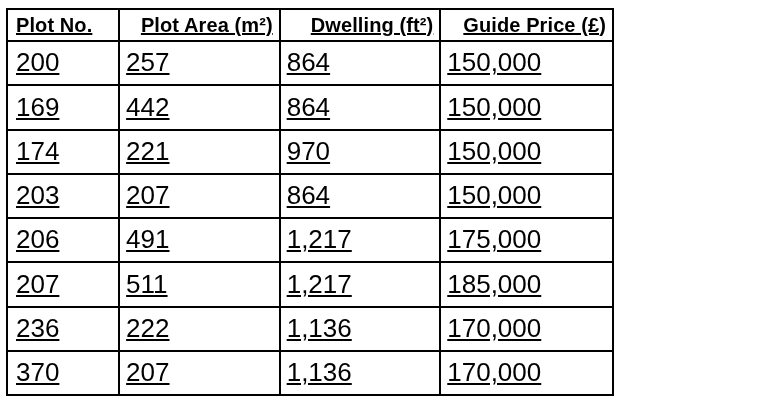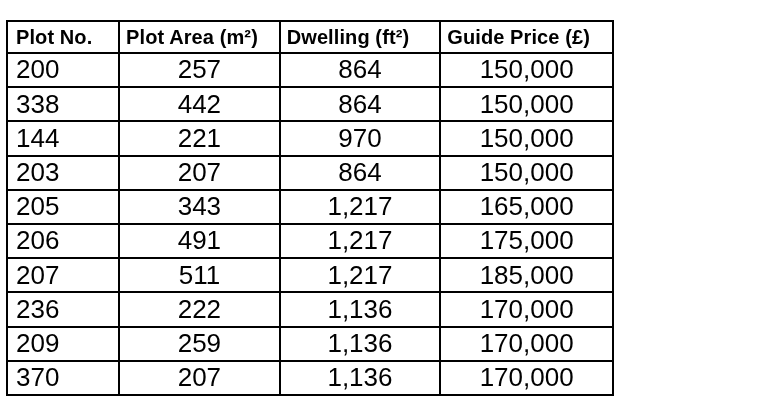--- a/index.html
+++ b/index.html
@@ -11,49 +11,50 @@
     width: 768px;
     height: 402px;
     font-family: "Liberation Sans", sans-serif;
     color: #000000;
     overflow: hidden;
   }
   #plot-table-wrapper {
     width: 620px;
     height: 402px;
     box-sizing: border-box;
-    padding: 20px 6px 6px 6px;
+    padding: 8px 6px 6px 6px;
+    text-decoration: underline;
   }
   table.plot-table {
     width: 100%;
     height: 100%;
     border-collapse: collapse;
     table-layout: fixed;
   }
   table.plot-table th,
   table.plot-table td {
     border: 2px solid #000000;
     padding: 0 6px;
     font-size: 26px;
     line-height: 1.05;
     height: 30px;
   }
   table.plot-table th {
     font-weight: bold;
-    text-align: left;
+    text-align: right;
     font-size: 20px;
     letter-spacing: 0.1px;
   }
   table.plot-table th.col-first,
   table.plot-table td.col-first {
     text-align: left;
     padding-left: 8px;
   }
   table.plot-table td {
-    text-align: center;
+    text-align: left;
     font-weight: normal;
   }
   
   col.c0 { width: 18.5%; }
   col.c1 { width: 26.5%; }
   col.c2 { width: 26.5%; }
   col.c3 { width: 28.5%; }
 </style>
 </head>
 <body>
@@ -75,68 +76,56 @@
       </tr>
     </thead>
     <tbody id="table-body">
         <tr>
           <td class="col-first">200</td>
           <td>257</td>
           <td>864</td>
           <td>150,000</td>
         </tr>
         <tr>
-          <td class="col-first">338</td>
+          <td class="col-first">169</td>
           <td>442</td>
           <td>864</td>
           <td>150,000</td>
         </tr>
         <tr>
-          <td class="col-first">144</td>
+          <td class="col-first">174</td>
           <td>221</td>
           <td>970</td>
           <td>150,000</td>
         </tr>
         <tr>
           <td class="col-first">203</td>
           <td>207</td>
           <td>864</td>
           <td>150,000</td>
-        </tr>
-        <tr>
-          <td class="col-first">205</td>
-          <td>343</td>
-          <td>1,217</td>
-          <td>165,000</td>
         </tr>
         <tr>
           <td class="col-first">206</td>
           <td>491</td>
           <td>1,217</td>
           <td>175,000</td>
         </tr>
         <tr>
           <td class="col-first">207</td>
           <td>511</td>
           <td>1,217</td>
           <td>185,000</td>
         </tr>
         <tr>
           <td class="col-first">236</td>
           <td>222</td>
           <td>1,136</td>
           <td>170,000</td>
         </tr>
         <tr>
-          <td class="col-first">209</td>
-          <td>259</td>
-          <td>1,136</td>
-          <td>170,000</td>
-        </tr>
-        <tr>
           <td class="col-first">370</td>
           <td>207</td>
           <td>1,136</td>
           <td>170,000</td>
         </tr>
       </tbody>
   </table>
 </div>
 
 </body></html>

